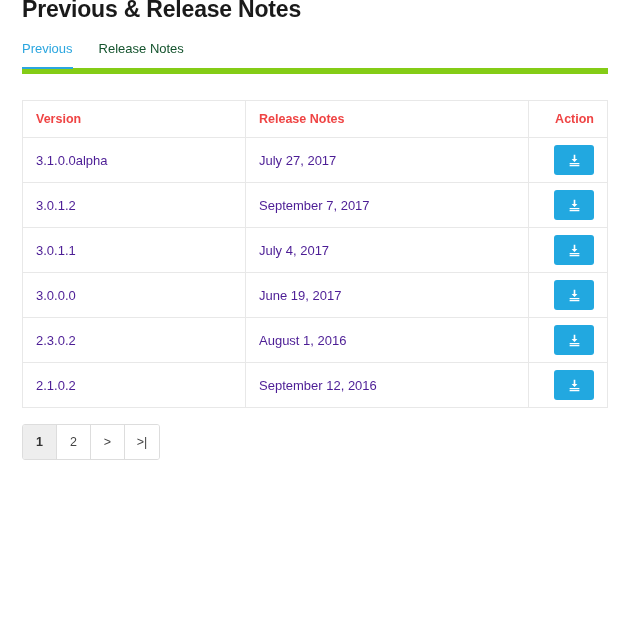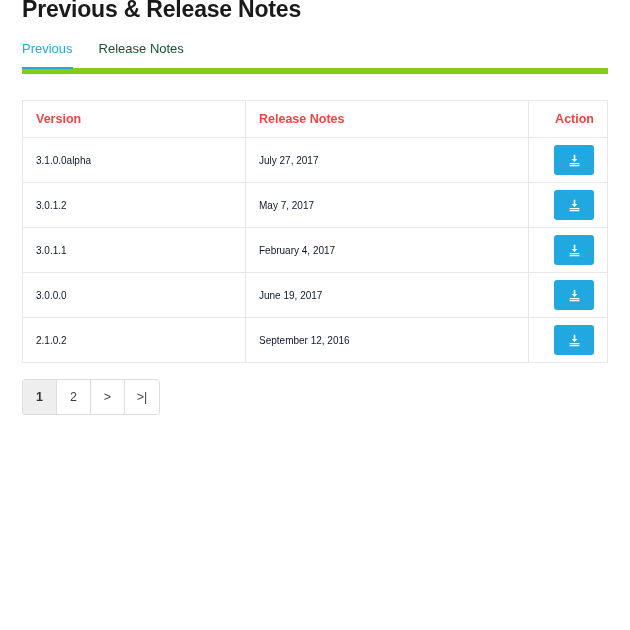--- a/index.html
+++ b/index.html
@@ -80,22 +80,22 @@
     border-collapse: collapse;
     table-layout: fixed;
     border: 1px solid #e8e8e8;
     background: #ffffff;
   }
   table.release-table th,
   table.release-table td {
     border-right: 1px solid #e8e8e8;
     border-bottom: 1px solid #e8e8e8;
     padding: 0 13px;
-    font-size: 10px;
-    color: #0f172a;
+    font-size: 13px;
+    color: #4c1d95;
     vertical-align: middle;
     text-align: left;
     background: #fff;
   }
   table.release-table th:last-child,
   table.release-table td:last-child {
     border-right: none;
   }
   table.release-table tr:last-child td {
     border-bottom: none;
@@ -190,39 +190,48 @@
             <td class="col-version">3.1.0.0alpha</td>
             <td class="col-date">July 27, 2017</td>
             <td class="col-action"><button class="dl-btn">
                 <svg width="13" height="13" viewBox="0 0 16 16">
                   <path fill="#ffffff" d="M7 1h2v5h2.6L8 9.9 4.4 6H7V1zM2 11h12v1.4H2V11zm0 2.2h12V15H2v-1.8z"></path>
                 </svg>
               </button></td>
           </tr>
           <tr>
             <td class="col-version">3.0.1.2</td>
-            <td class="col-date">May 7, 2017</td>
+            <td class="col-date">September 7, 2017</td>
             <td class="col-action"><button class="dl-btn">
                 <svg width="13" height="13" viewBox="0 0 16 16">
                   <path fill="#ffffff" d="M7 1h2v5h2.6L8 9.9 4.4 6H7V1zM2 11h12v1.4H2V11zm0 2.2h12V15H2v-1.8z"></path>
                 </svg>
               </button></td>
           </tr>
           <tr>
             <td class="col-version">3.0.1.1</td>
-            <td class="col-date">February 4, 2017</td>
+            <td class="col-date">July 4, 2017</td>
             <td class="col-action"><button class="dl-btn">
                 <svg width="13" height="13" viewBox="0 0 16 16">
                   <path fill="#ffffff" d="M7 1h2v5h2.6L8 9.9 4.4 6H7V1zM2 11h12v1.4H2V11zm0 2.2h12V15H2v-1.8z"></path>
                 </svg>
               </button></td>
           </tr>
           <tr>
             <td class="col-version">3.0.0.0</td>
             <td class="col-date">June 19, 2017</td>
+            <td class="col-action"><button class="dl-btn">
+                <svg width="13" height="13" viewBox="0 0 16 16">
+                  <path fill="#ffffff" d="M7 1h2v5h2.6L8 9.9 4.4 6H7V1zM2 11h12v1.4H2V11zm0 2.2h12V15H2v-1.8z"></path>
+                </svg>
+              </button></td>
+          </tr>
+          <tr>
+            <td class="col-version">2.3.0.2</td>
+            <td class="col-date">August 1, 2016</td>
             <td class="col-action"><button class="dl-btn">
                 <svg width="13" height="13" viewBox="0 0 16 16">
                   <path fill="#ffffff" d="M7 1h2v5h2.6L8 9.9 4.4 6H7V1zM2 11h12v1.4H2V11zm0 2.2h12V15H2v-1.8z"></path>
                 </svg>
               </button></td>
           </tr>
           <tr>
             <td class="col-version">2.1.0.2</td>
             <td class="col-date">September 12, 2016</td>
             <td class="col-action"><button class="dl-btn">

